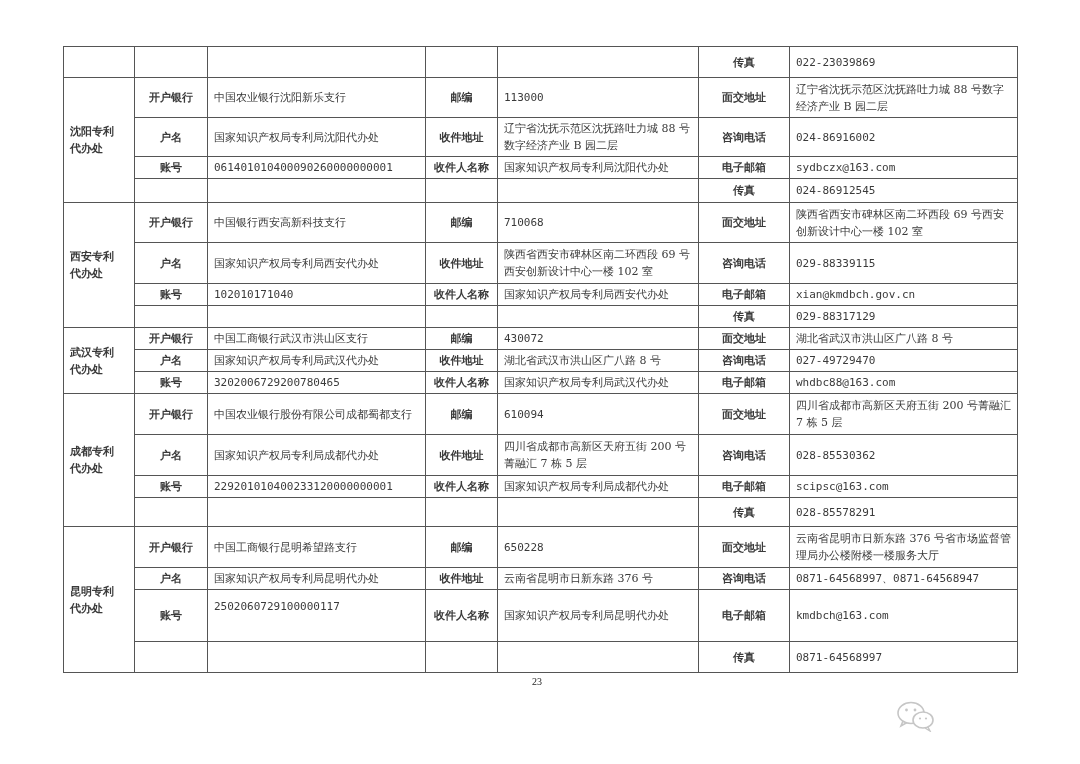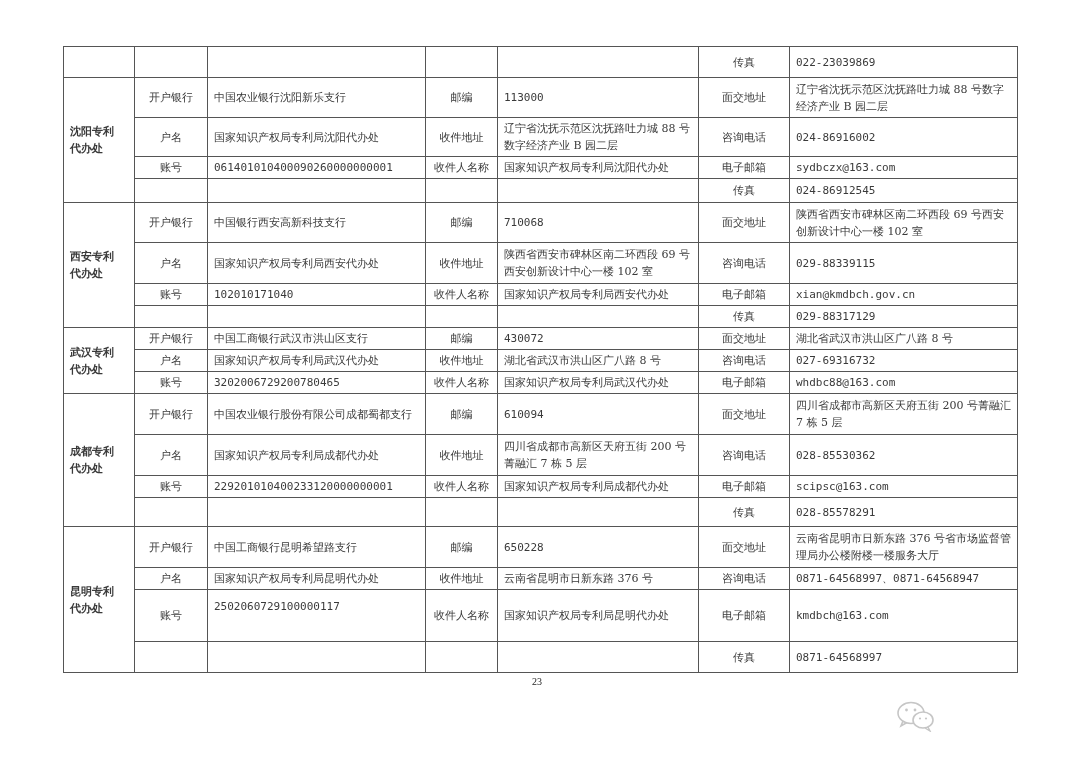--- a/index.html
+++ b/index.html
@@ -1,21 +1,21 @@
 <!DOCTYPE html>
 <html><head>
 <meta charset="utf-8">
 <style>
   html, body { margin:0; padding:0; }
   body { width:1080px; height:764px; background:#ffffff; position:relative; overflow:hidden;
          font-family:"DejaVu Serif", "Liberation Serif", serif; color:#333; }
   table.main { position:absolute; left:63px; top:46px; width:954px; border-collapse:collapse; table-layout:fixed; }
   table.main td { border:1px solid #555; font-size:11px; line-height:17px; padding:2px 6px; vertical-align:middle; color:#3a3a3a; }
   td.office { text-align:left; font-weight:bold; font-size:12px; line-height:20px; color:#222; padding:0 4px; }
-  td.lbl { text-align:center; }
+  td.lbl { text-align:center;font-weight:bold; }
   td.val { text-align:left; }
   td.mono { font-family:"DejaVu Sans Mono","Liberation Mono",monospace; font-size:10px;margin-top:37px; }
   .page-num { position:absolute; left:532px; top:676px; font-size:10px; color:#222; font-family:"Liberation Serif", serif; }
   .watermark { position:absolute; left:896px; top:700px; display:flex; align-items:center; gap:6px; color:#c8c8c8; }
   .watermark .wm-text { font-family:"Liberation Sans", sans-serif; font-size:27px; letter-spacing:0.5px; color:#c4c4c4; }
   .watermark svg { display:block; }
 </style>
 </head>
 <body>
 
@@ -117,21 +117,21 @@
     <td class="val mono">430072</td>
     <td class="lbl">面交地址</td>
     <td class="val">湖北省武汉市洪山区广八路 8 号</td>
   </tr>
   <tr style="height:21px">
     <td class="lbl">户名</td>
     <td class="val">国家知识产权局专利局武汉代办处</td>
     <td class="lbl">收件地址</td>
     <td class="val">湖北省武汉市洪山区广八路 8 号</td>
     <td class="lbl">咨询电话</td>
-    <td class="val mono">027-69316732</td>
+    <td class="val mono">027-49729470</td>
   </tr>
   <tr style="height:21px">
     <td class="lbl">账号</td>
     <td class="val mono">3202006729200780465</td>
     <td class="lbl">收件人名称</td>
     <td class="val">国家知识产权局专利局武汉代办处</td>
     <td class="lbl">电子邮箱</td>
     <td class="val mono">whdbc88@163.com</td>
   </tr>
 

